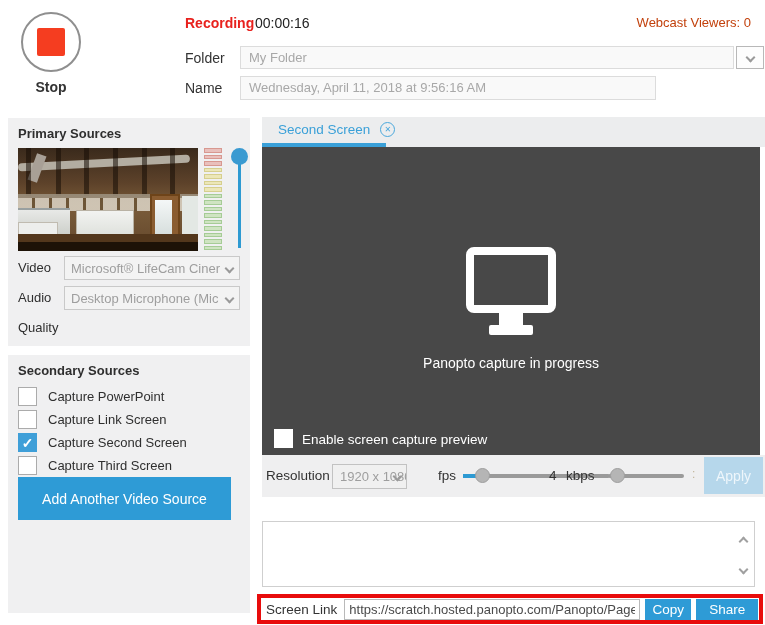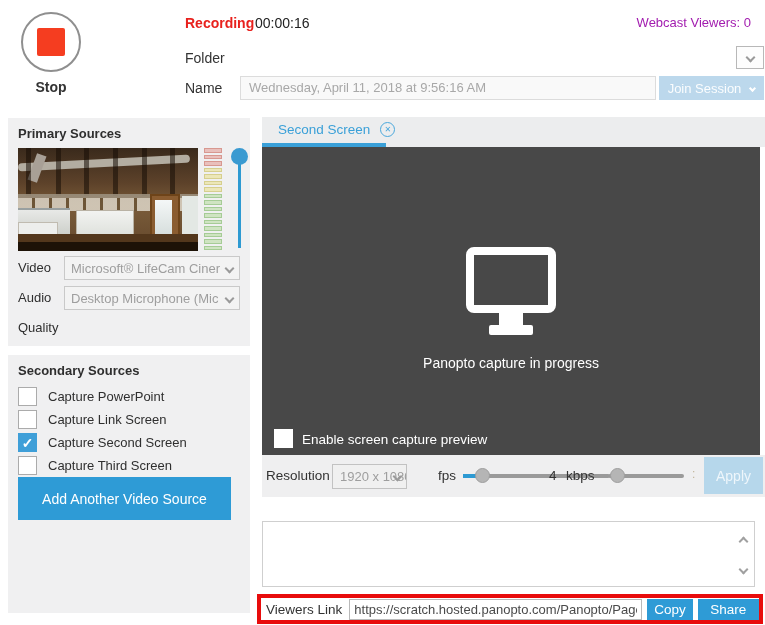--- a/index.html
+++ b/index.html
@@ -6,21 +6,21 @@
   body { font-family:"Liberation Sans", sans-serif; background:#fff; }
   .app { position:relative; width:765px; height:625px; background:#fff; overflow:hidden; }
 
   
   .stop-btn { position:absolute; left:21px; top:12px; width:60px; height:60px; border:2px solid #8f8f8f;
               border-radius:50%; background:#fff; display:flex; align-items:center; justify-content:center; cursor:pointer; }
   .stop-square { width:28px; height:28px; background:#f53d20; border-radius:2px; }
   .stop-label { position:absolute; left:21px; top:79px; width:60px; text-align:center; font-size:14px; font-weight:600; color:#333; }
   .recording-label { position:absolute; left:185px; top:15px; font-size:14px; font-weight:700; color:#e8211d; }
   .timer { position:absolute; left:255px; top:15px; font-size:14px; color:#222; }
-  .webcast-viewers { position:absolute; right:14px; top:15px; font-size:13px; color:#a21caf; }
+  .webcast-viewers { position:absolute; right:14px; top:15px; font-size:13px; color:#c2410c; }
 
   .field-label { position:absolute; left:185px; font-size:14px; color:#333; }
   .ro-field { position:absolute; left:240px; border:1px solid #dcdcdc; background:#f9f9f9; color:#a8a8a8;
               font-size:13px; padding:3px 8px; white-space:nowrap; overflow:hidden; }
   .folder-field { top:46px; width:494px; height:23px; }
   .folder-drop { position:absolute; left:736px; top:46px; width:28px; height:23px; border:1px solid #b8b8b8;
                  background:#fdfdfd; display:flex; align-items:center; justify-content:center; cursor:pointer; }
   .name-field { top:76px; width:416px; height:24px; }
   .join-btn { position:absolute; left:659px; top:76px; width:105px; height:24px; background:#bcd8ec; color:#fbfdfe;
               font-size:13px; display:flex; align-items:center; justify-content:center; gap:9px; cursor:pointer; }
@@ -138,30 +138,27 @@
 
   <div class="stop-btn">
     <div class="stop-square"></div>
   </div>
   <div class="stop-label">Stop</div>
   <div class="recording-label">Recording</div>
   <div class="timer">00:00:16</div>
   <div class="webcast-viewers">Webcast Viewers: 0</div>
 
   <div class="field-label" style="top:50px;">Folder</div>
+  <div class="ro-field folder-field">My Folder</div>
   <div class="folder-drop">
     <span class="chv"></span>
   </div>
 
   <div class="field-label" style="top:80px;">Name</div>
   <div class="ro-field name-field">Wednesday, April 11, 2018 at 9:56:16 AM</div>
-  <div class="join-btn">
-    <span>Join Session</span>
-    <span class="chv small white"></span>
-  </div>
 
   <div class="panel panel-primary">
     <div class="p-title">Primary Sources</div>
 
     <div class="cam">
       <div class="cam-bg"></div>
       <div class="cam-duct"></div>
       <div class="cam-duct2"></div>
       <div class="beam" style="left:8px;"></div>
       <div class="beam" style="left:38px;"></div>
@@ -282,19 +279,19 @@
     <div class="apply-btn">Apply</div>
   </div>
 
   <div class="disc-box">
     <span></span>
     <span class="disc-chev-up"><span class="chv up"></span></span>
     <span class="disc-chev-down"><span class="chv"></span></span>
   </div>
 
   <div class="webcast-frame">
-    <div class="wl-label">Viewers Link</div>
+    <div class="wl-label">Screen Link</div>
     <input class="wl-input" value="https://scratch.hosted.panopto.com/Panopto/Pages" style="">
     <div class="wl-btn wl-copy">Copy</div>
     <div class="wl-btn wl-share">Share</div>
   </div>
 
 </div>
 
 </body></html>

